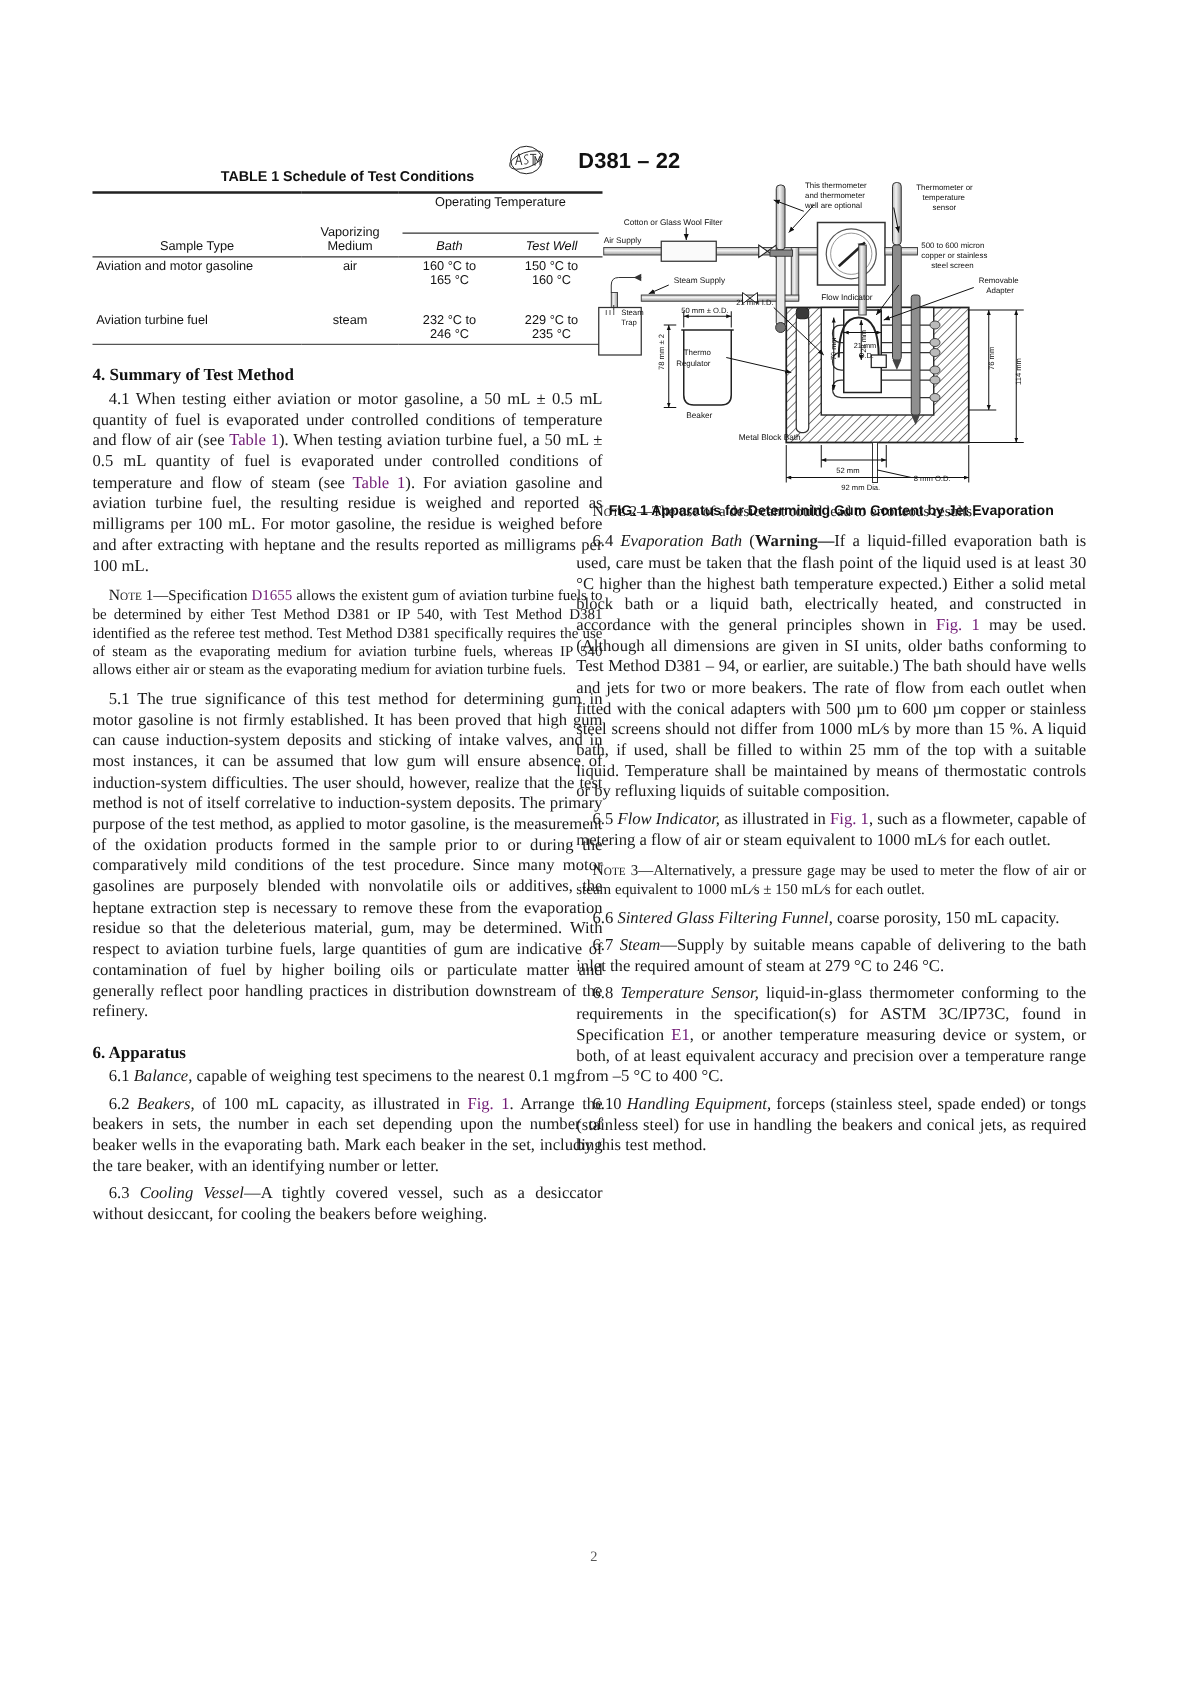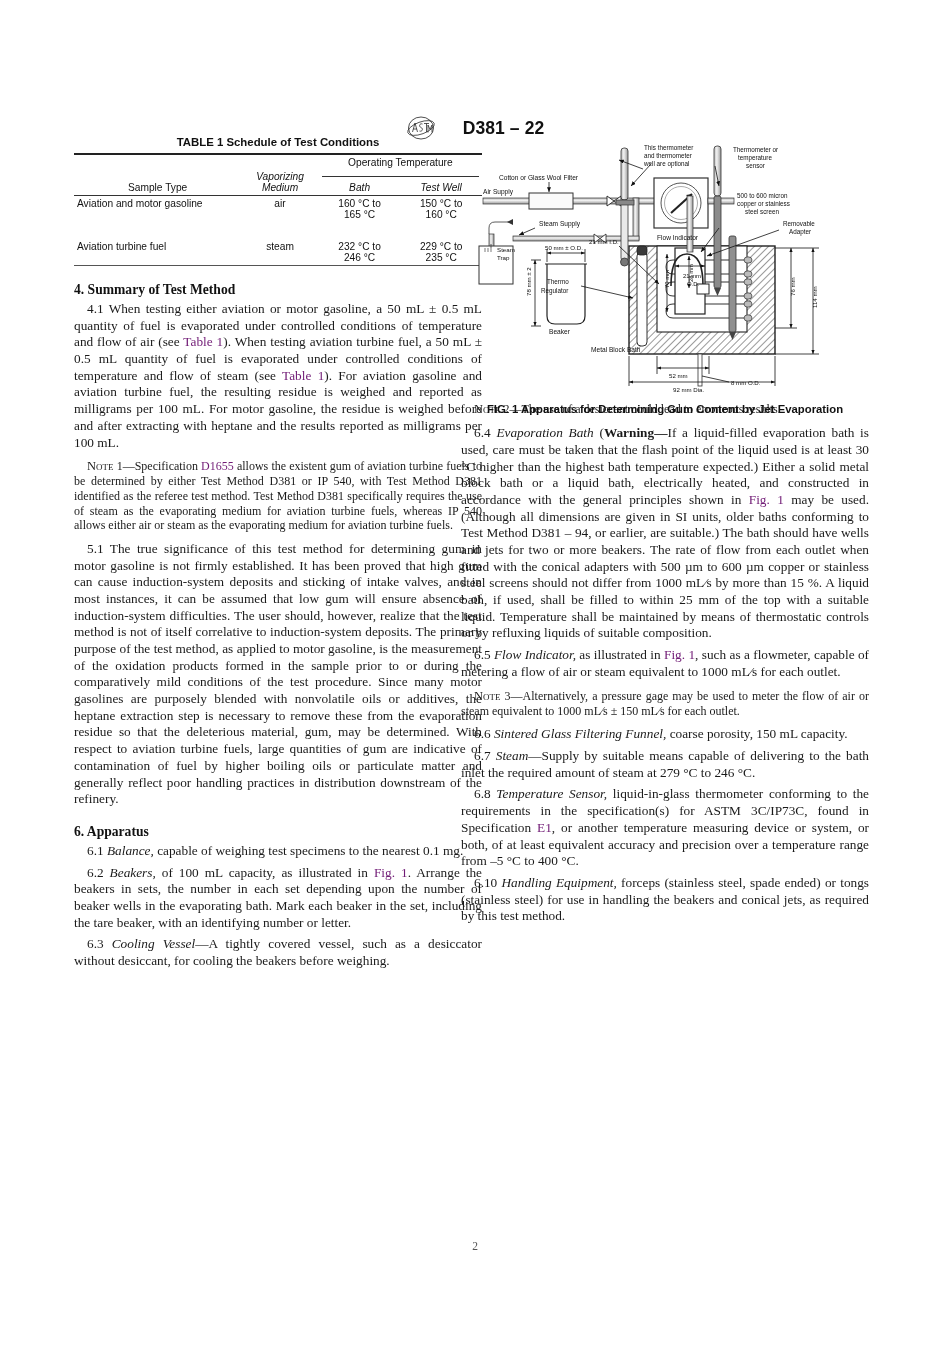--- a/index.html
+++ b/index.html
@@ -76,25 +76,25 @@
     font-weight: normal;
     padding: 2px 3px;
     vertical-align: bottom;
     text-align: center;
   }
   table.sched td {
     padding: 2px 3px;
     vertical-align: top;
   }
   .th-sample { text-align: left; padding-left: 2px; width: 41%; }
-  .th-vapor  { width: 19%; font-style: italic; }
+  .th-vapor  { width: 19%; }
   .th-optemp { width: 40%; }
   .optemp-head {
     border-bottom: 1.1px solid #333;
-    padding-bottom: 8px;
+    padding-bottom: 18px;
     margin-bottom: 1px;
   }
   .sub-row th { padding-top: 0; font-style: italic; }
   .cell-c { text-align: center; }
   .cell-l { text-align: left; }
   .row-gap td { height: 13px; padding:0; font-size:0; line-height:0; }
 
   
   h3.sec {
     font-family: "Liberation Serif", serif;

